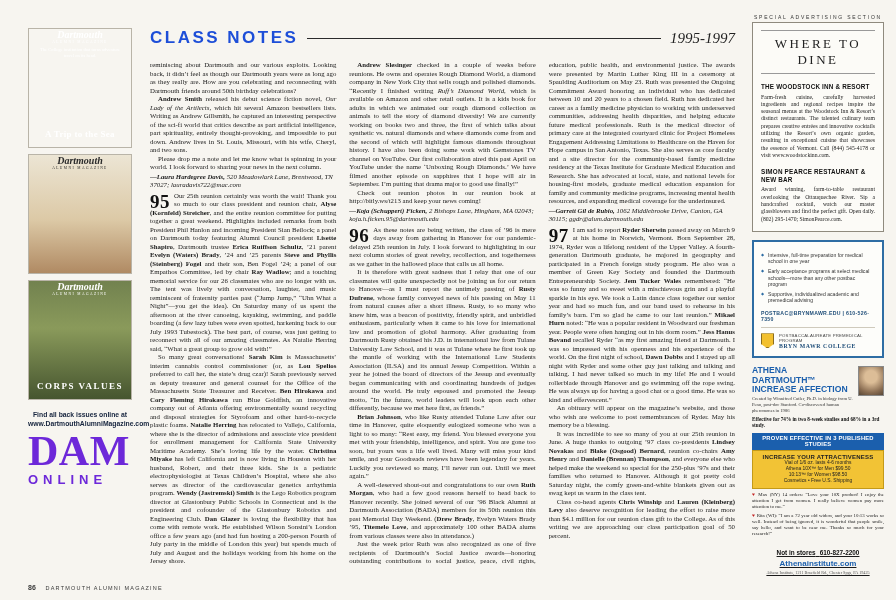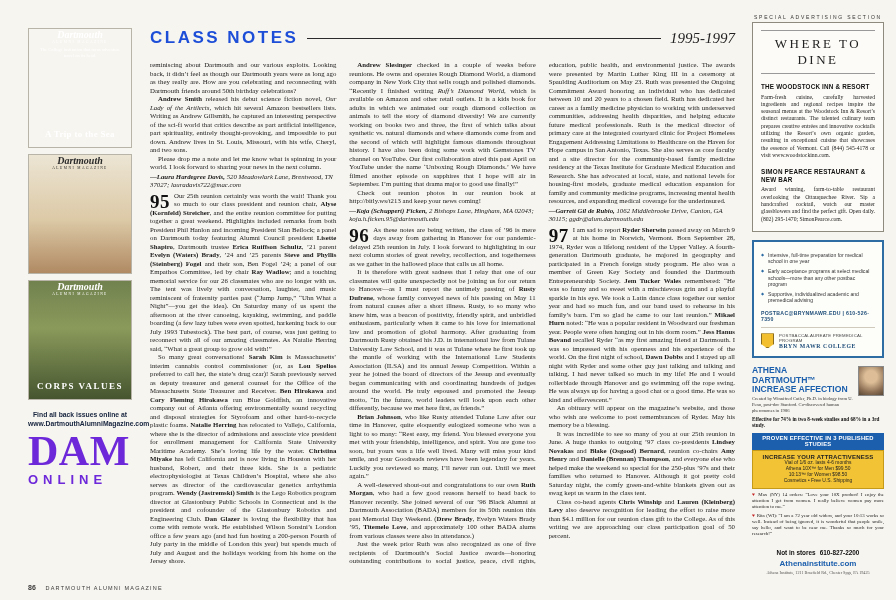--- a/index.html
+++ b/index.html
@@ -102,21 +102,21 @@
   .athena-efficacy { font-size:5.2px; line-height:6.2px; font-weight:bold; margin-top:3px; color:#111; }
   .athena-banner { background:#1b5fad; color:#fff; font-family:"Liberation Sans",sans-serif;
     font-weight:bold; font-size:5.8px; text-align:center; padding:2.5px 0; margin-top:4px;
     letter-spacing:.2px; }
   .athena-offer { background:#f2c335; border:1px solid #c49a18; padding:3px 5px;
     font-family:"Liberation Sans",sans-serif; font-size:4.9px; line-height:6.2px;
     color:#222; text-align:center; }
   .offer-title { font-weight:bold; font-size:6px; letter-spacing:.2px; }
   .testimonial { font-size:4.9px; line-height:6.1px; margin-top:3px; color:#222; text-align:justify; }
   .testimonial .heart { color:#c22222; }
-  .athena-footer { margin-top:4px; text-align:center; }
+  .athena-footer { margin-top:4px; text-align:center;text-decoration:underline; }
   .not-stores { font-family:"Liberation Sans",sans-serif; font-weight:bold; font-size:6.4px; color:#111; }
   .site { font-family:"Liberation Sans",sans-serif; font-weight:bold; font-size:8px; color:#1b5fad; }
   .athena-address { font-size:4.2px; color:#555; margin-top:2px; }
 </style>
 </head>
 <body>
 
 <div class="left-rail">
 
   <div class="cover cover-1">

